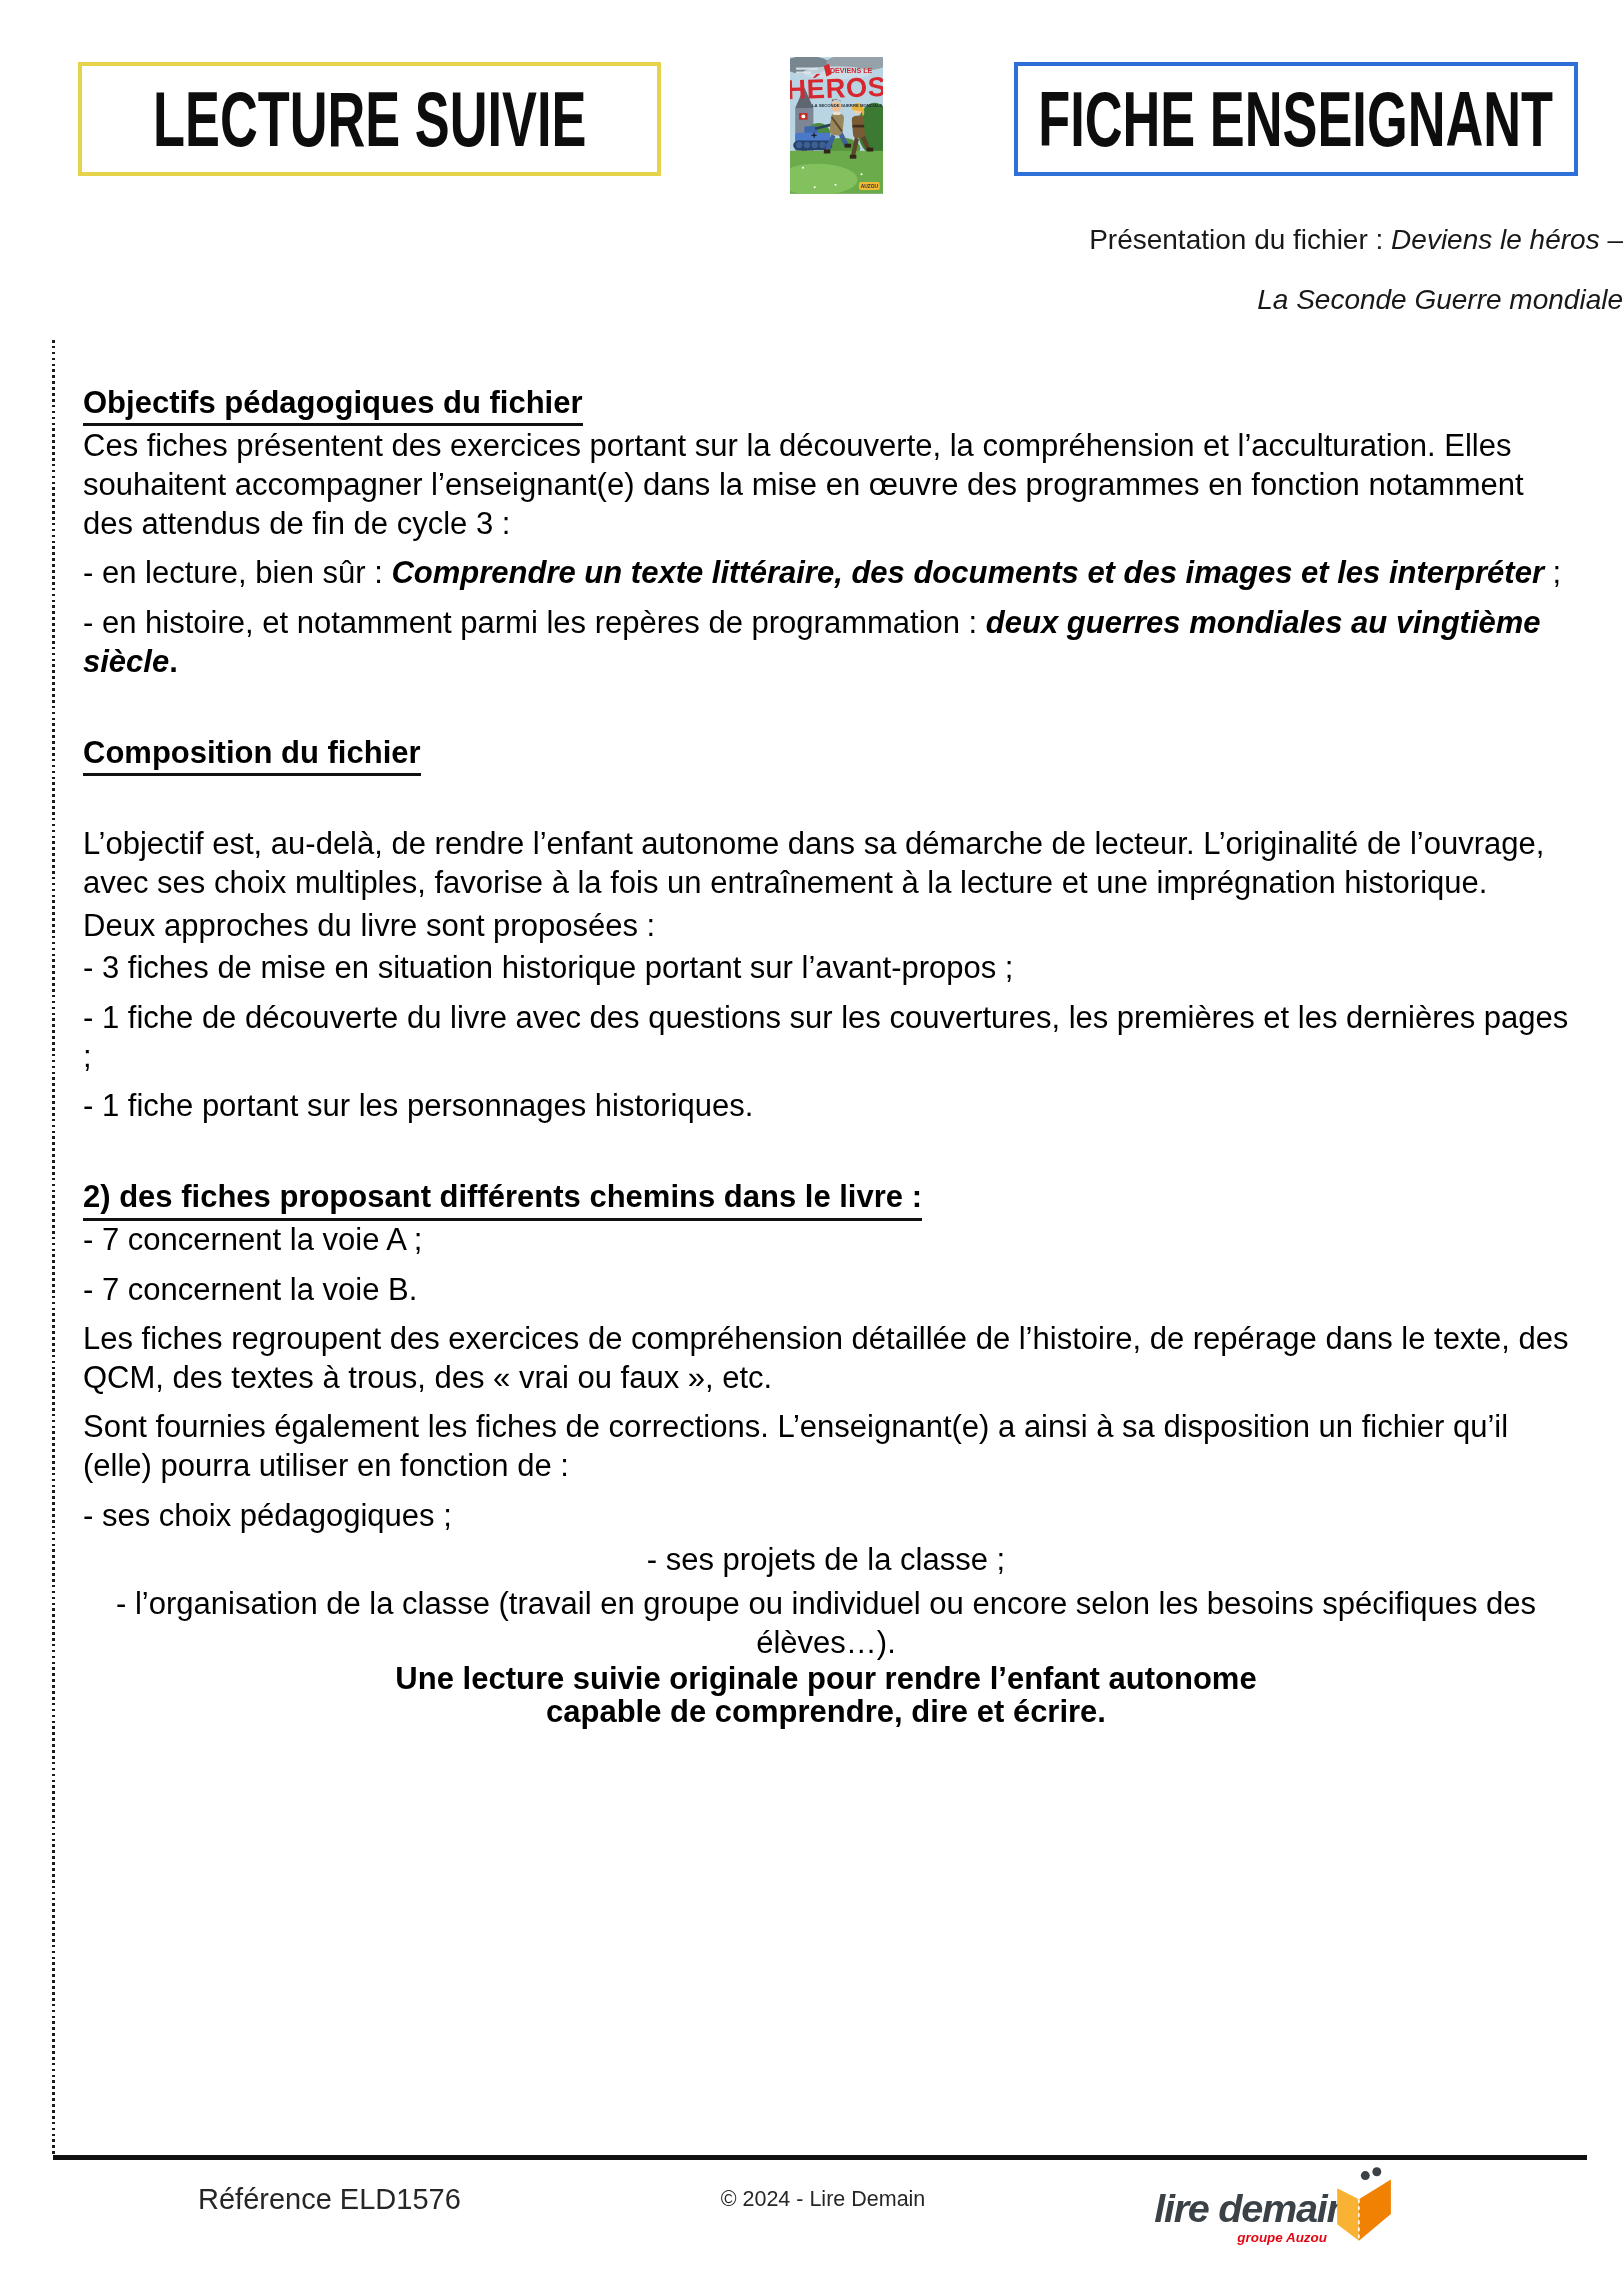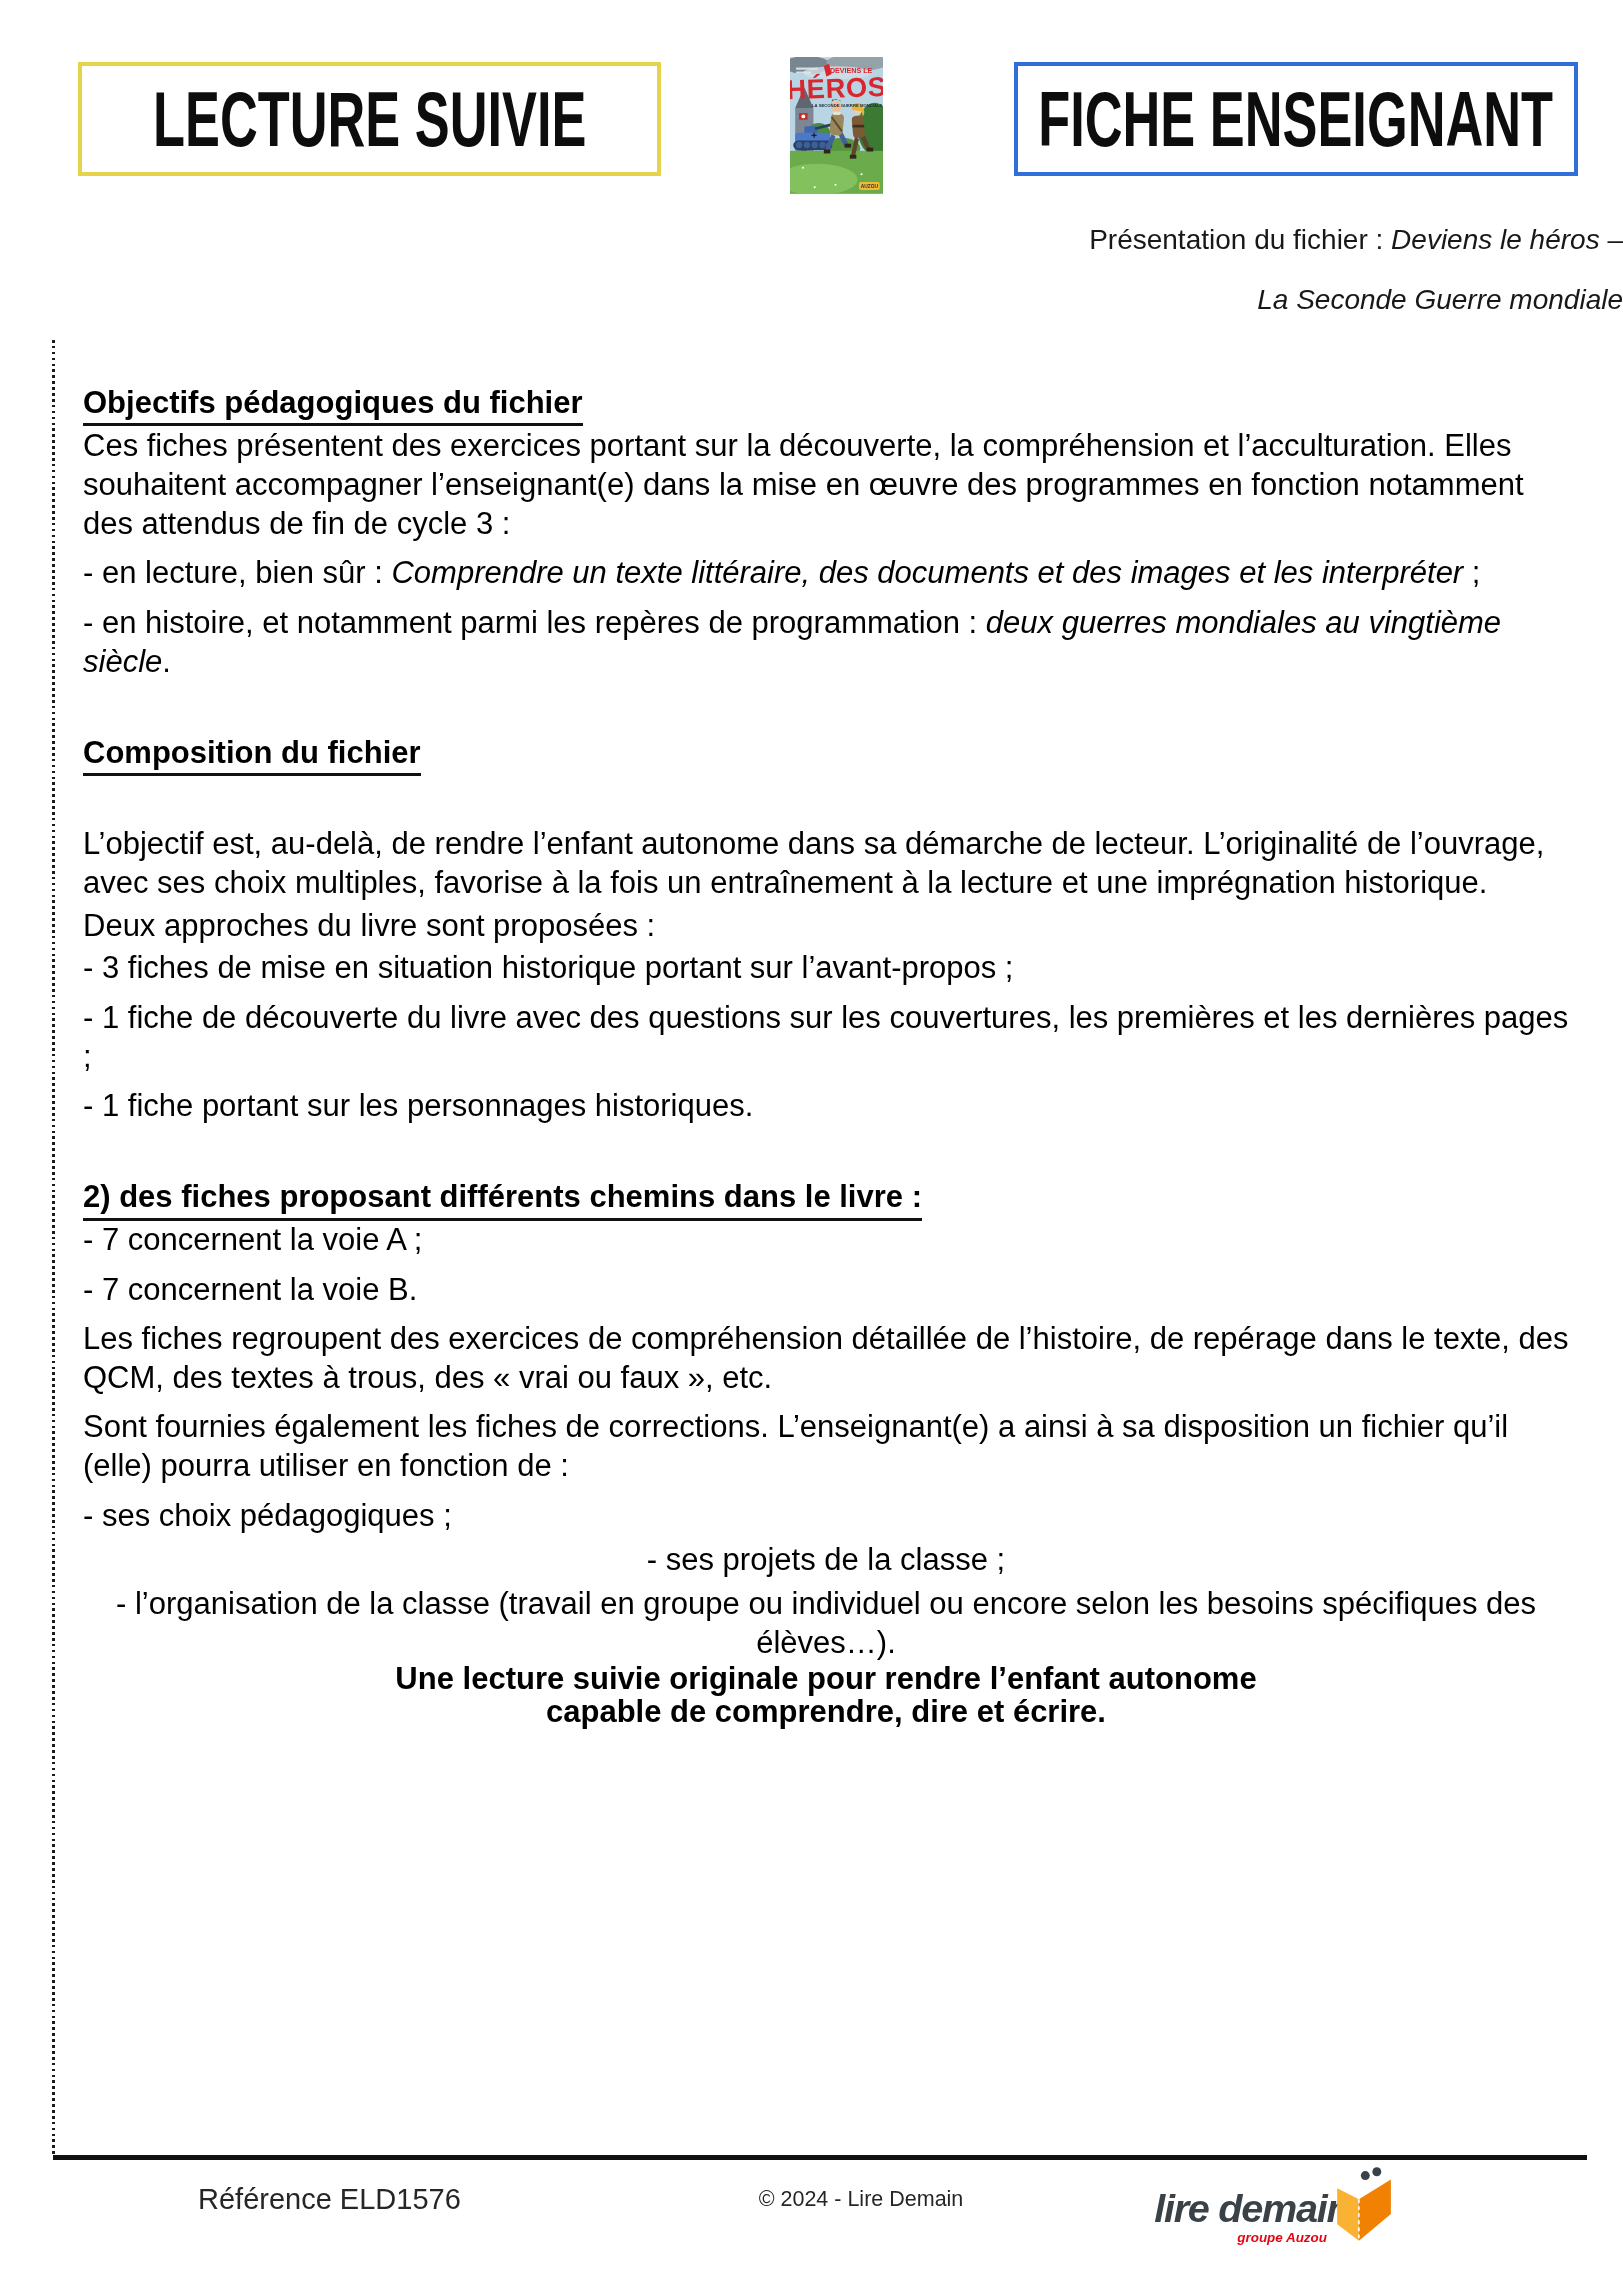--- a/index.html
+++ b/index.html
@@ -22,34 +22,34 @@
   .it{font-style:italic;}
   
   .left-dotted{position:absolute; left:52px; top:340px; width:2.6px; height:1815px;
     background:repeating-linear-gradient(to bottom,#1b1b1b 0 2.6px, transparent 2.6px 5.9px);}
   
   .content{position:absolute; left:83px; top:383px; width:1486px;
            font-size:31px; line-height:39px; color:#000000;}
   .blk{margin:0;}
   .heading{font-weight:700; font-size:31px;}
   .hline{border-bottom:3.3px solid #111; padding-bottom:3.3px;}
-  .b{font-weight:400;}
+  .b{font-weight:700;}
   .i{font-style:italic;}
   .center{text-align:center; font-weight:700; line-height:33px;}
   .sp-first{margin-top:0;}
   .sp-after-heading{margin-top:3.9px;}
   .sp-tight{margin-top:5.2px;text-align:center;}
   .sp-normal{margin-top:10.4px;}
   .sp-blank{margin-top:52px;}
   .sp-xlarge{margin-top:86px;}
   .sp-center{}
   
   .footer-line{position:absolute; left:53px; top:2155px; width:1534px; height:5.2px; background:#111;}
   .footer-ref{position:absolute; left:198px; top:2186px; font-size:29px; line-height:26px; color:#262626;}
-  .footer-copy{position:absolute; left:861px; top:2186px; transform:translateX(-50%);
+  .footer-copy{position:absolute; left:823px; top:2186px; transform:translateX(-50%);
                font-size:21.5px; line-height:26px; color:#262626;}
   .logo{position:absolute; left:1153px; top:2164px; width:243px; height:96px;}
 </style>
 </head>
 <body>
 
 <div class="page">
 
   <div class="badge badge-left">
     <span class="badge-text">LECTURE SUIVIE</span>

